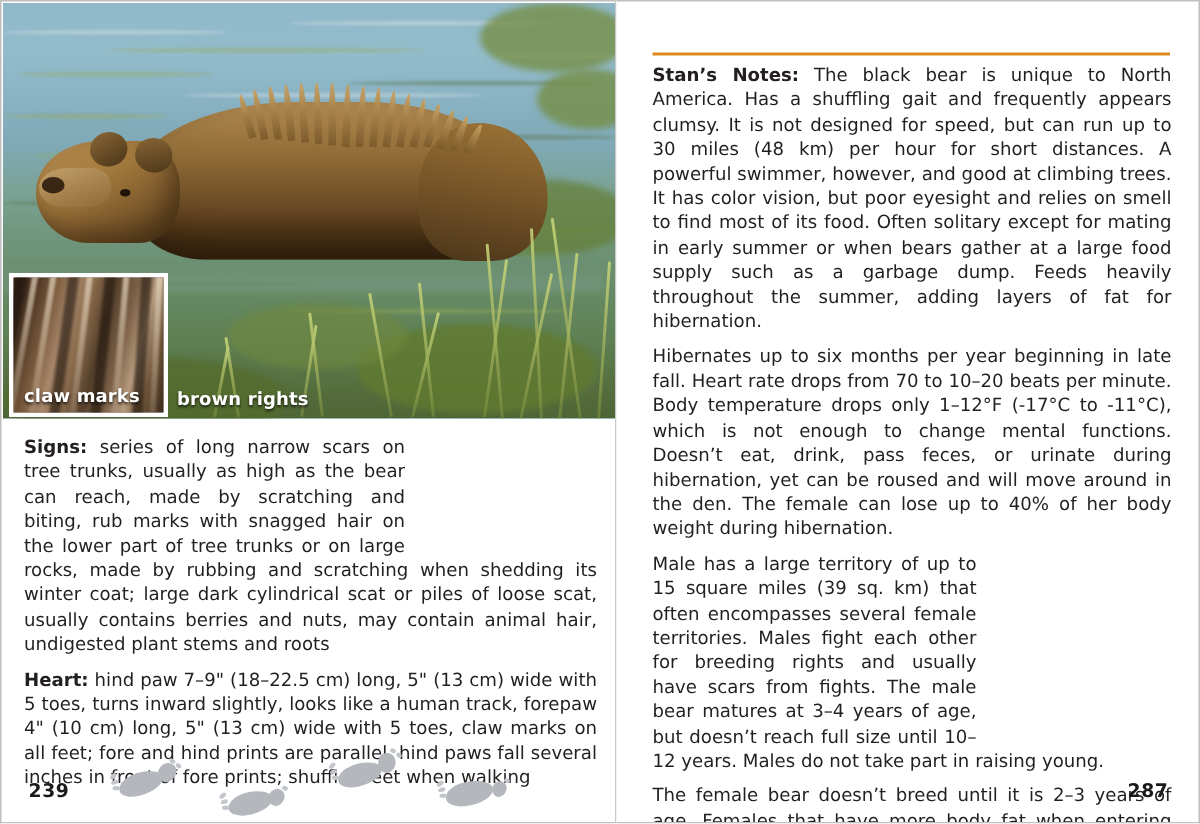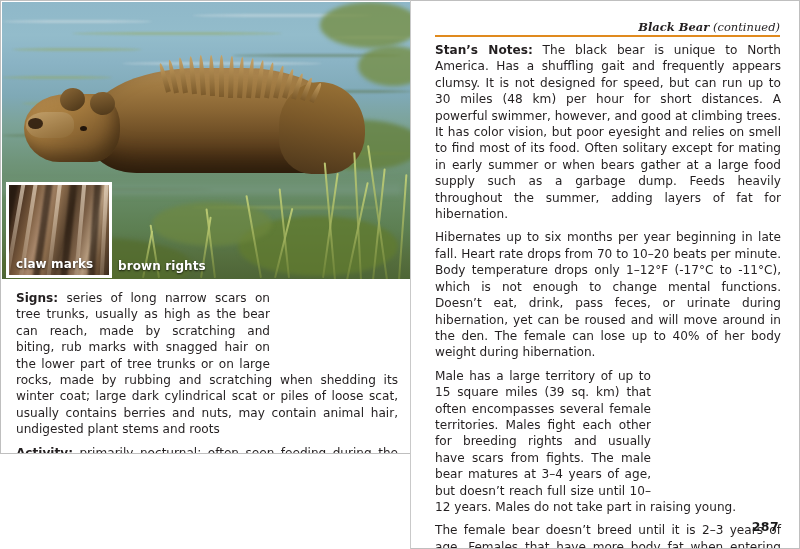--- a/index.html
+++ b/index.html
@@ -18,21 +18,21 @@
     width: 800px;
     height: 549px;
     background: #ffffff;
     box-sizing: border-box;
   }
 
   
   .page-left {
     position: absolute;
     left: 0; top: 0;
-    width: 410px; height: 454px;
+    width: 410px; height: 549px;
     background: #ffffff;
     border: 1px solid #bfbfbf;
     border-right: none;
     box-sizing: border-box;
     overflow: hidden;
   }
   .page-right {
     position: absolute;
     left: 411px; top: 0;
     width: 389px; height: 549px;
@@ -517,23 +517,20 @@
     </div>
 
     <span class="photo-label" style="left:117px; top:258px;">brown rights</span>
 
 
     <div class="left-body">
       <p class="para signs-wrap">
         <span class="scat-spacer" aria-hidden="true"></span><b>Signs:</b><span> series of long narrow scars on tree trunks, usually as high as the bear can reach, made by scratching and biting, rub marks with snagged hair on the lower part of tree trunks or on large rocks, made by rubbing and scratching when shedding its winter coat; large dark cylindrical scat or piles of loose scat, usually contains berries and nuts, may contain animal hair, undigested plant stems and roots</span>
       </p>
       <p class="para">
-        <b>Activity:</b><span> primarily nocturnal; often seen feeding during the day</span>
-      </p>
-      <p class="para">
         <b>Heart:</b><span> hind paw 7–9" (18–22.5 cm) long, 5" (13 cm) wide with 5 toes, turns inward slightly, looks like a human track, forepaw 4" (10 cm) long, 5" (13 cm) wide with 5 toes, claw marks on all feet; fore and hind prints are parallel, hind paws fall several inches in front of fore prints; shuffles feet when walking</span>
       </p>
     </div>
 
     <div class="footer-left">
       <span class="pagenum left">239</span>
 
       <div class="track" style="left:72px; top:12px; width:48px; height:24px;">
         <div class="pad" style="left:6px; top:4px; width:30px; height:15px; transform:rotate(-14deg);"></div>
         <div class="claw" style="left:0px;  top:5px;  width:5px; height:3px; transform:rotate(-40deg);"></div>
@@ -571,24 +568,20 @@
         <div class="pad" style="left:37px; top:4px;  width:10px; height:10px; transform:rotate(-18deg);"></div>
         <div class="claw" style="left:45px; top:2px;  width:4px; height:3px; transform:rotate(30deg);"></div>
       </div>
     </div>
   </div>
 
   <div class="gutter"></div>
 
   <div class="page-right">
 
-    <div class="rp-head">
-      <span class="bb">Black Bear</span>
-      <span class="cont">(continued)</span>
-    </div>
     <div class="rp-rule"></div>
 
     <div class="right-body">
       <p class="para">
         <b>Stan’s Notes:</b><span> The black bear is unique to North America. Has a shuffling gait and frequently appears clumsy. It is not designed for speed, but can run up to 30 miles (48 km) per hour for short distances. A powerful swimmer, however, and good at climbing trees. It has color vision, but poor eyesight and relies on smell to find most of its food. Often solitary except for mating in early summer or when bears gather at a large food supply such as a garbage dump. Feeds heavily throughout the summer, adding layers of fat for hibernation.</span>
       </p>
       <p class="para">
         <span>Hibernates up to six months per year beginning in late fall. Heart rate drops from 70 to 10–20 beats per minute. Body temperature drops only 1–12°F (-17°C to -11°C), which is not enough to change mental functions. Doesn’t eat, drink, pass feces, or urinate during hibernation, yet can be roused and will move around in the den. The female can lose up to 40% of her body weight during hibernation.</span>
       </p>
       <p class="para">

